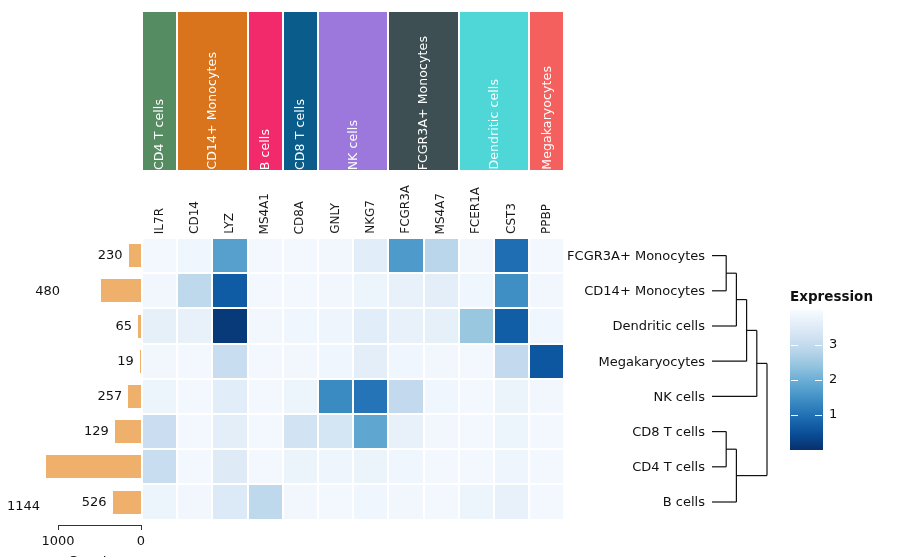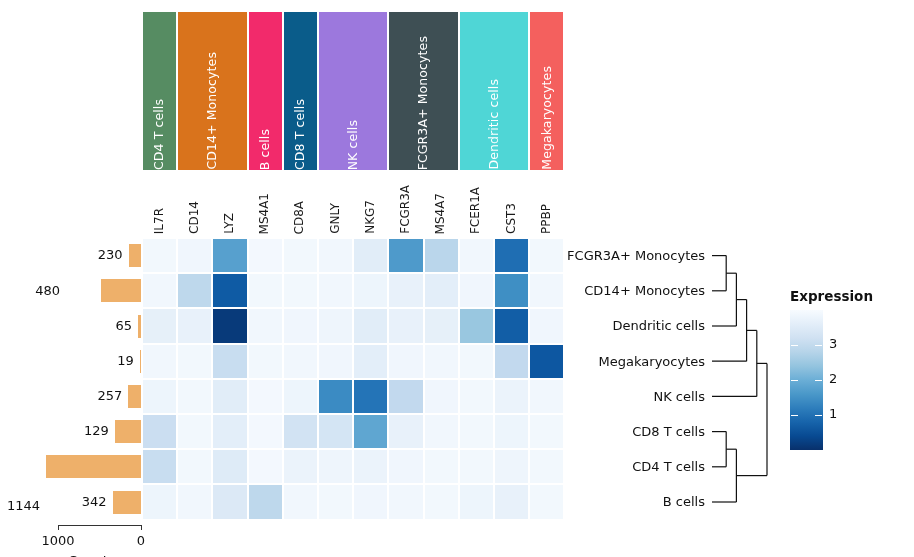--- a/index.html
+++ b/index.html
@@ -223,21 +223,21 @@
     <div class="cbar-val" style="left: 0px; width: 131.929px; top: 78.5px;">65</div>
     <div class="cbar" style="left: 139.755px; top: 110.7px; width: 1.5px; height: 23px; background: rgb(238, 176, 106);"></div>
     <div class="cbar-val" style="left: 0px; width: 133.755px; top: 113.7px;">19</div>
     <div class="cbar" style="left: 128.218px; top: 145.9px; width: 12.782px; height: 23px; background: rgb(238, 176, 106);"></div>
     <div class="cbar-val" style="left: 0px; width: 122.218px; top: 148.9px;">257</div>
     <div class="cbar" style="left: 114.772px; top: 181.1px; width: 26.228px; height: 23px; background: rgb(238, 176, 106);"></div>
     <div class="cbar-val" style="left: 0px; width: 108.772px; top: 184.1px;">129</div>
     <div class="cbar" style="left: 46.048px; top: 216.3px; width: 94.952px; height: 23px; background: rgb(238, 176, 106);"></div>
     <div class="cbar-val" style="left: 0px; width: 40.048px; top: 219.3px; margin-top: 40px;">1144</div>
     <div class="cbar" style="left: 112.614px; top: 251.5px; width: 28.386px; height: 23px; background: rgb(238, 176, 106);"></div>
-    <div class="cbar-val" style="left: 0px; width: 106.614px; top: 254.5px;">342</div>
+    <div class="cbar-val" style="left: 0px; width: 106.614px; top: 254.5px;">526</div>
   </div>
 <div id="count-axis">
     <div class="abs" style="left: 58px; top: 524.6px; width: 83px; height: 1.3px; background: rgb(51, 51, 51);"></div>
     <div class="abs" style="left: 58px; top: 524.6px; width: 1.3px; height: 5px; background: rgb(51, 51, 51);"></div>
     <div class="axis-tick-lbl" style="left: 38px; top: 532.6px; width: 40px; text-align: center;">1000</div>
     <div class="abs" style="left: 141px; top: 524.6px; width: 1.3px; height: 5px; background: rgb(51, 51, 51);"></div>
     <div class="axis-tick-lbl" style="left: 121px; top: 532.6px; width: 40px; text-align: center;">0</div>
   </div>
 <div id="count-axis-title" style="left: 68px; top: 552.6px;">Count</div>
 

